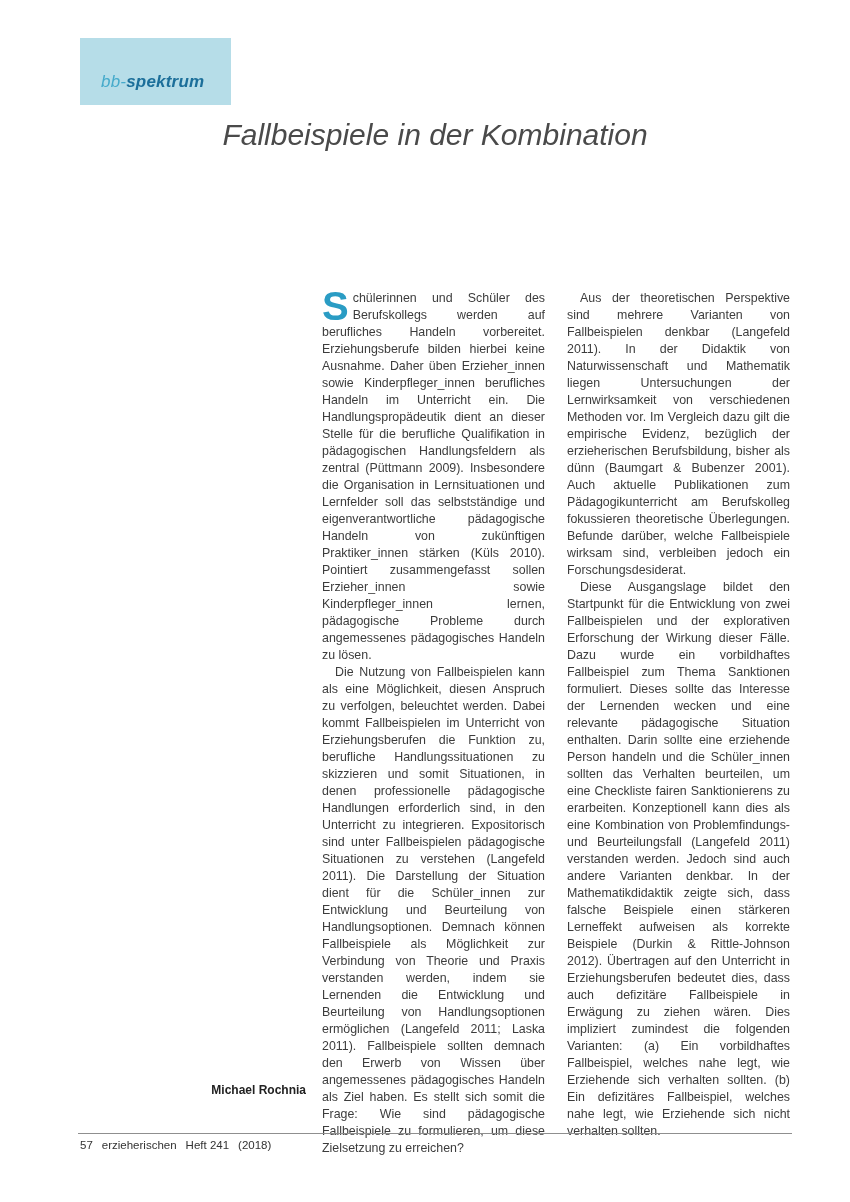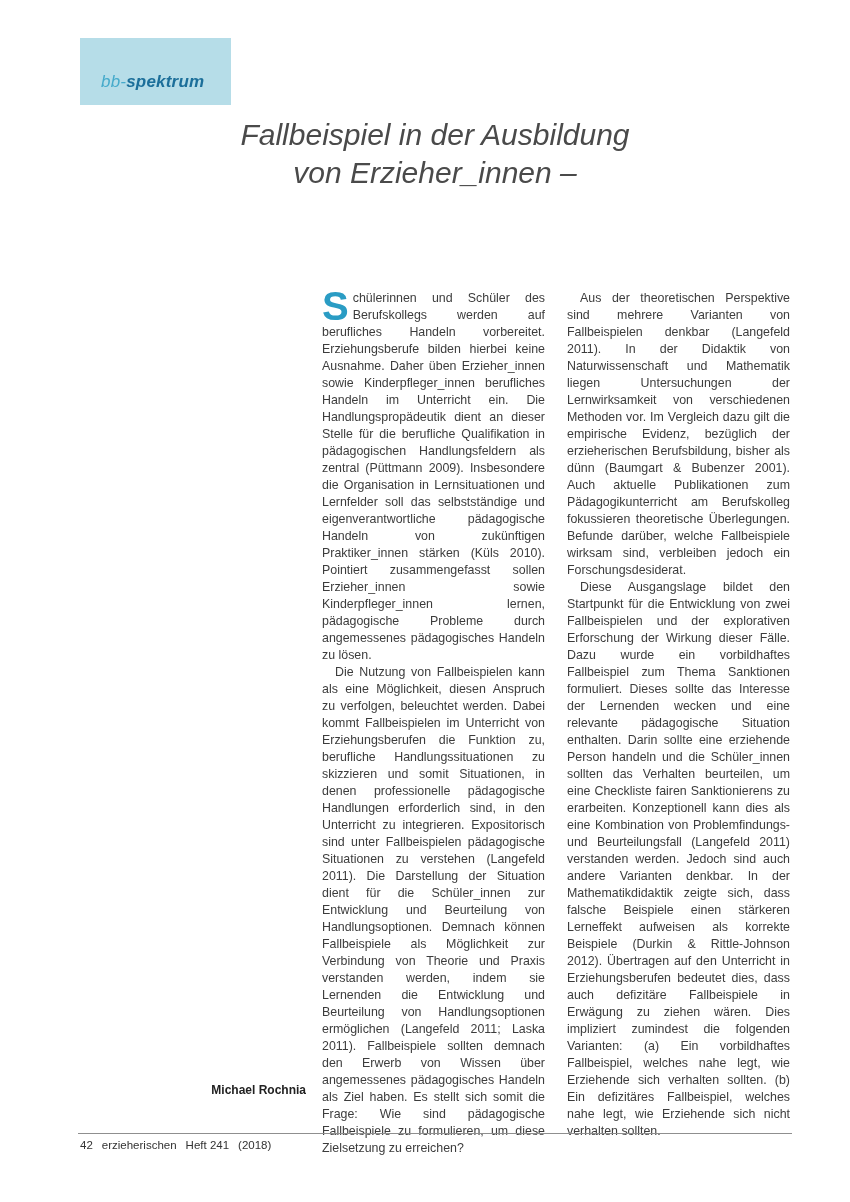--- a/index.html
+++ b/index.html
@@ -115,35 +115,34 @@
 <body>
 
 <div class="page">
 
   <div class="badge">
     <span class="badge-prefix">bb-</span>
       <span class="badge-title">spektrum</span>
   </div>
 
   <h1 class="title">
-    <span class="title-line">Fallbeispiel in der Ausbildung</span>
-    <span class="title-line">von Erzieher_innen –</span>
+    <span class="title-line">Fallbeispiele in der Kombination</span>
   </h1>
 
   <div class="author">Michael Rochnia</div>
 
   <div class="columns">
     <div class="col">
       <p><span class="dropcap">S</span><span>chülerinnen und Schüler des Berufskollegs werden auf berufliches Handeln vorbereitet. Erziehungsberufe bilden hierbei keine Ausnahme. Daher üben Erzieher_innen sowie Kinderpfleger_innen berufliches Handeln im Unterricht ein. Die Handlungspropädeutik dient an dieser Stelle für die berufliche Qualifikation in pädagogischen Handlungsfeldern als zentral (Püttmann 2009). Insbesondere die Organisation in Lernsituationen und Lernfelder soll das selbstständige und eigenverantwortliche pädagogische Handeln von zukünftigen Praktiker_innen stärken (Küls 2010). Pointiert zusammengefasst sollen Erzieher_innen sowie Kinderpfleger_innen lernen, pädagogische Probleme durch angemessenes pädagogisches Handeln zu lösen.</span></p>
       <p class="p-indent">Die Nutzung von Fallbeispielen kann als eine Möglichkeit, diesen Anspruch zu verfolgen, beleuchtet werden. Dabei kommt Fallbeispielen im Unterricht von Erziehungsberufen die Funktion zu, berufliche Handlungssituationen zu skizzieren und somit Situationen, in denen professionelle pädagogische Handlungen erforderlich sind, in den Unterricht zu integrieren. Expositorisch sind unter Fallbeispielen pädagogische Situationen zu verstehen (Langefeld 2011). Die Darstellung der Situation dient für die Schüler_innen zur Entwicklung und Beurteilung von Handlungsoptionen. Demnach können Fallbeispiele als Möglichkeit zur Verbindung von Theorie und Praxis verstanden werden, indem sie Lernenden die Entwicklung und Beurteilung von Handlungsoptionen ermöglichen (Langefeld 2011; Laska 2011). Fallbeispiele sollten demnach den Erwerb von Wissen über angemessenes pädagogisches Handeln als Ziel haben. Es stellt sich somit die Frage: Wie sind pädagogische Fallbeispiele zu formulieren, um diese Zielsetzung zu erreichen?</p>
     </div>
     <div class="col">
       <p class="p-indent">Aus der theoretischen Perspektive sind mehrere Varianten von Fallbeispielen denkbar (Langefeld 2011). In der Didaktik von Naturwissenschaft und Mathematik liegen Untersuchungen der Lernwirksamkeit von verschiedenen Methoden vor. Im Vergleich dazu gilt die empirische Evidenz, bezüglich der erzieherischen Berufsbildung, bisher als dünn (Baumgart &amp; Bubenzer 2001). Auch aktuelle Publikationen zum Pädagogikunterricht am Berufskolleg fokussieren theoretische Überlegungen. Befunde darüber, welche Fallbeispiele wirksam sind, verbleiben jedoch ein Forschungsdesiderat.</p>
       <p class="p-indent">Diese Ausgangslage bildet den Startpunkt für die Entwicklung von zwei Fallbeispielen und der explorativen Erforschung der Wirkung dieser Fälle. Dazu wurde ein vorbildhaftes Fallbeispiel zum Thema Sanktionen formuliert. Dieses sollte das Interesse der Lernenden wecken und eine relevante pädagogische Situation enthalten. Darin sollte eine erziehende Person handeln und die Schüler_innen sollten das Verhalten beurteilen, um eine Checkliste fairen Sanktionierens zu erarbeiten. Konzeptionell kann dies als eine Kombination von Problemfindungs- und Beurteilungsfall (Langefeld 2011) verstanden werden. Jedoch sind auch andere Varianten denkbar. In der Mathematikdidaktik zeigte sich, dass falsche Beispiele einen stärkeren Lerneffekt aufweisen als korrekte Beispiele (Durkin &amp; Rittle-Johnson 2012). Übertragen auf den Unterricht in Erziehungsberufen bedeutet dies, dass auch defizitäre Fallbeispiele in Erwägung zu ziehen wären. Dies impliziert zumindest die folgenden Varianten: (a) Ein vorbildhaftes Fallbeispiel, welches nahe legt, wie Erziehende sich verhalten sollten. (b) Ein defizitäres Fallbeispiel, welches nahe legt, wie Erziehende sich nicht verhalten sollten.</p>
     </div>
   </div>
 
   <div class="footer-rule"></div>
   <div class="footer">
-    <span>42</span><span>erzieherischen</span><span>Heft 241</span><span>(2018)</span>
+    <span>57</span><span>erzieherischen</span><span>Heft 241</span><span>(2018)</span>
   </div>
 
 </div>
 
 </body></html>

